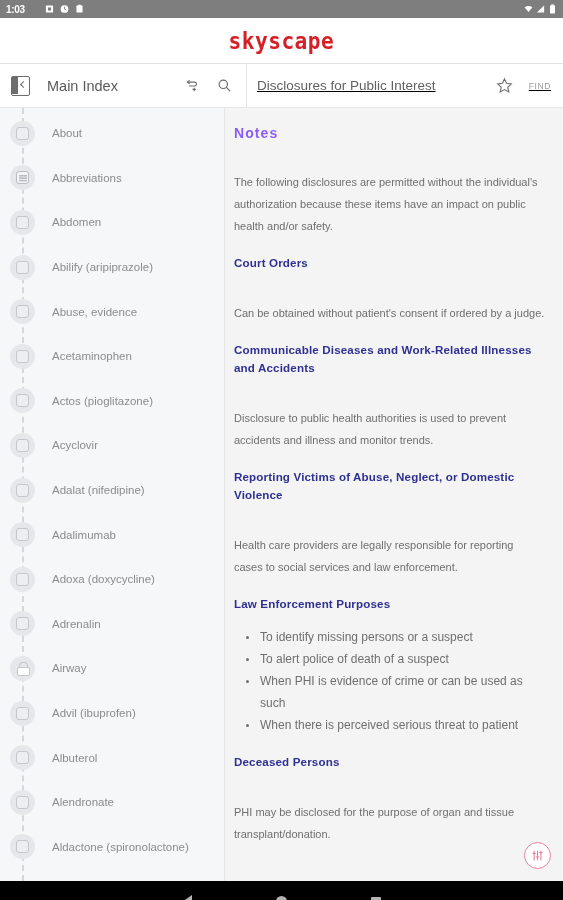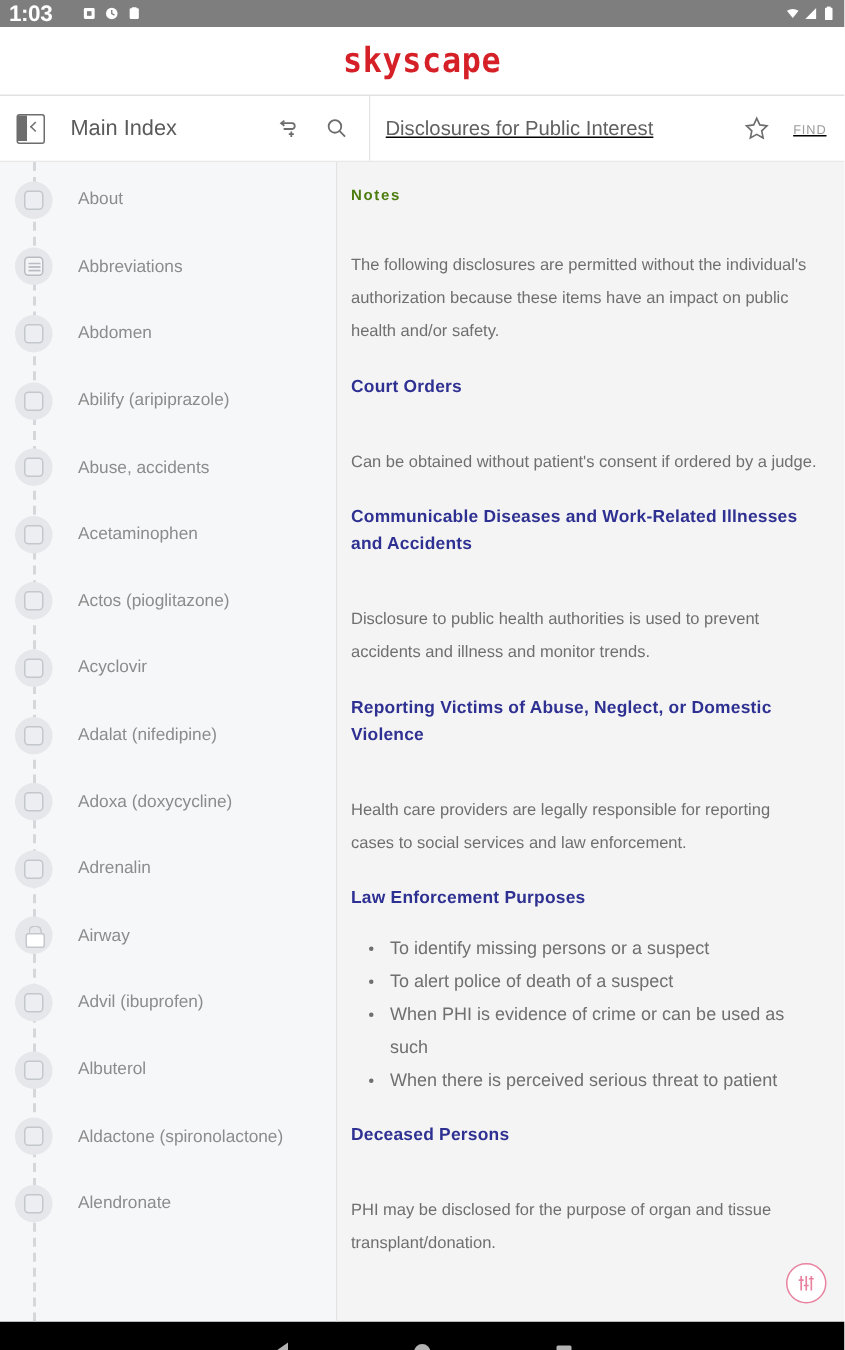--- a/index.html
+++ b/index.html
@@ -9,21 +9,21 @@
     background: #ffffff;
     overflow: hidden;
   }
   #app { position: relative; width: 563px; height: 900px; background:#fff; }
 
   
   .statusbar {
     height: 18px; background:#7e7e7e; display:flex; align-items:center;
     padding: 0 6px; color:#ffffff;
   }
-  .sb-time { font-size: 15px; font-weight:bold; letter-spacing:-0.3px; margin-right:20px; }
+  .sb-time { font-size: 10px; font-weight:bold; letter-spacing:-0.3px; margin-right:20px; }
   .sb-icons-left { display:flex; align-items:center; gap:6px; }
   .sb-spacer { flex:1; }
   .sb-icons-right { display:flex; align-items:center; gap:3px; }
   .sb-ico { width:9px; height:10px; display:block; }
 
   
   .brandbar {
     height: 45px; background:#ffffff;
     display:flex; align-items:center; justify-content:center;
   }
@@ -99,21 +99,21 @@
   .item-label {
     margin-left:17px; font-size:11.5px; color:#8c8c8c; white-space:nowrap;
   }
 
   
   .content {
     flex:1; background:#f4f4f4; overflow:hidden; position:relative;
   }
   .content-inner { padding: 17px 18px 0 9px; }
   .notes-head {
-    color:#4d7c0f; font-size:10px; font-weight:bold; letter-spacing:1.1px;
+    color:#8b5cf6; font-size:14px; font-weight:bold; letter-spacing:1.1px;
     margin-bottom:16px;
   }
   .para {
     color:#6f6f6f; font-size:11px; line-height:22px; margin-bottom:17px;margin-top:30px;
   }
   .sec-head {
     color:#2f3192; font-size:11.6px; font-weight:bold; line-height:18px;
     margin-bottom:13px; letter-spacing:0.15px;
   }
   ul.bullets { list-style:none; margin:0 0 17px 0; padding:0; }
@@ -241,21 +241,21 @@
           <div class="list-item">
             <span class="node ">
               <span class="glyph"></span>
             </span>
             <span class="item-label">Abilify (aripiprazole)</span>
           </div>
           <div class="list-item">
             <span class="node ">
               <span class="glyph"></span>
             </span>
-            <span class="item-label">Abuse, accidents</span>
+            <span class="item-label">Abuse, evidence</span>
           </div>
           <div class="list-item">
             <span class="node ">
               <span class="glyph"></span>
             </span>
             <span class="item-label">Acetaminophen</span>
           </div>
           <div class="list-item">
             <span class="node ">
               <span class="glyph"></span>
@@ -271,20 +271,26 @@
           <div class="list-item">
             <span class="node ">
               <span class="glyph"></span>
             </span>
             <span class="item-label">Adalat (nifedipine)</span>
           </div>
           <div class="list-item">
             <span class="node ">
               <span class="glyph"></span>
             </span>
+            <span class="item-label">Adalimumab</span>
+          </div>
+          <div class="list-item">
+            <span class="node ">
+              <span class="glyph"></span>
+            </span>
             <span class="item-label">Adoxa (doxycycline)</span>
           </div>
           <div class="list-item">
             <span class="node ">
               <span class="glyph"></span>
             </span>
             <span class="item-label">Adrenalin</span>
           </div>
           <div class="list-item">
             <span class="node lock">
@@ -301,27 +307,27 @@
           <div class="list-item">
             <span class="node ">
               <span class="glyph"></span>
             </span>
             <span class="item-label">Albuterol</span>
           </div>
           <div class="list-item">
             <span class="node ">
               <span class="glyph"></span>
             </span>
+            <span class="item-label">Alendronate</span>
+          </div>
+          <div class="list-item">
+            <span class="node ">
+              <span class="glyph"></span>
+            </span>
             <span class="item-label">Aldactone (spironolactone)</span>
-          </div>
-          <div class="list-item">
-            <span class="node ">
-              <span class="glyph"></span>
-            </span>
-            <span class="item-label">Alendronate</span>
           </div>
         </div>
     </div>
 
     <div class="content">
       <div class="content-inner">
         <div class="notes-head">Notes</div>
         <p class="para">The following disclosures are permitted without the individual's authorization because these items have an impact on public health and/or safety.</p>
 
         <div class="sec-head">Court Orders</div>

